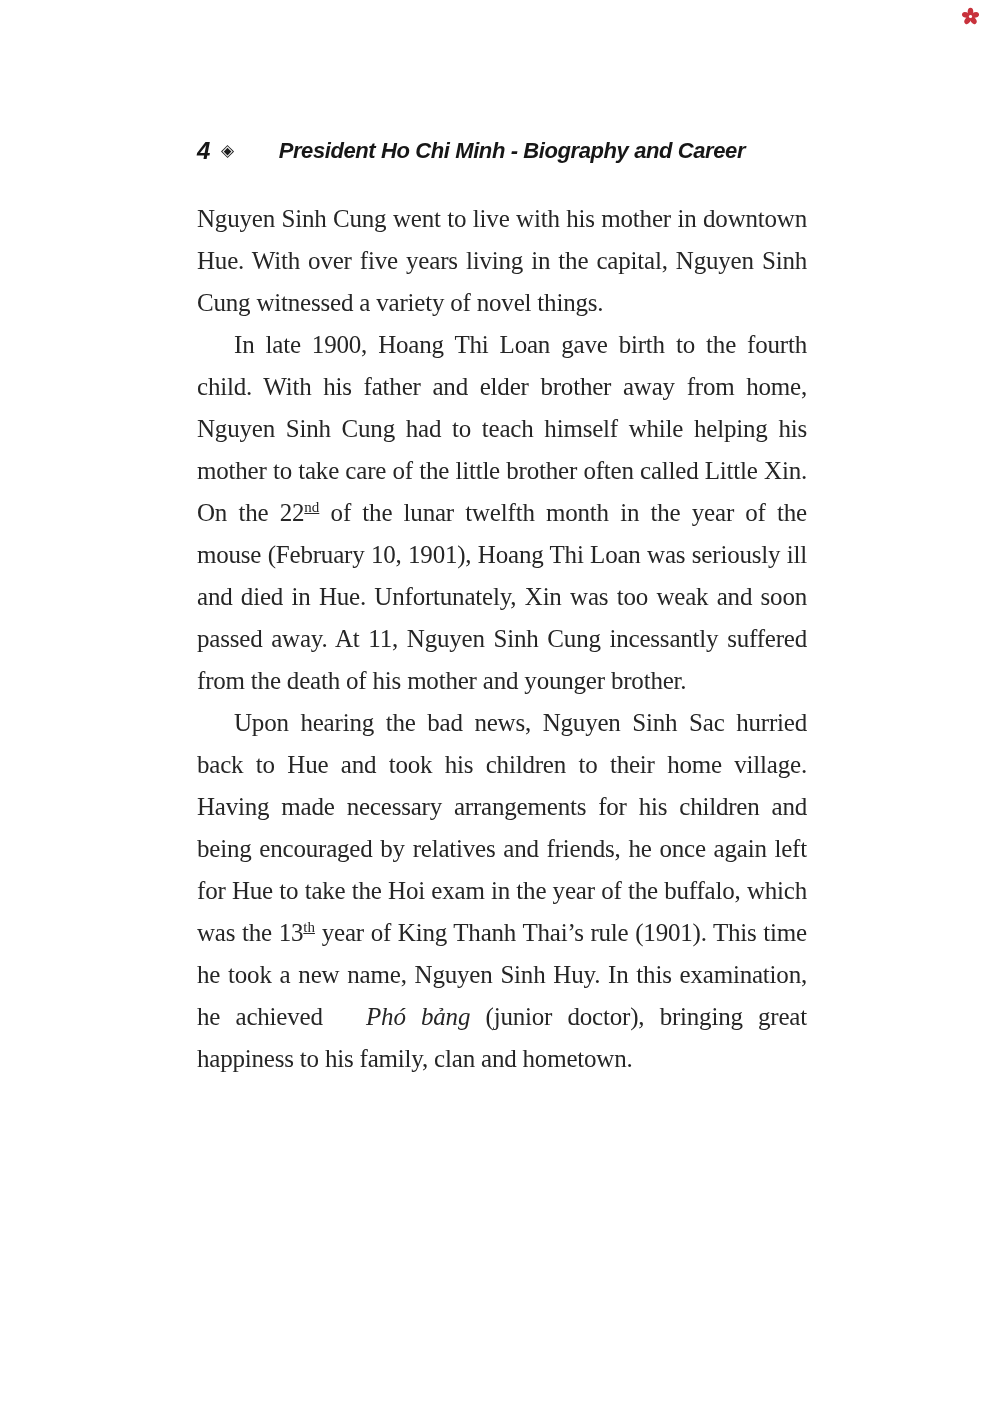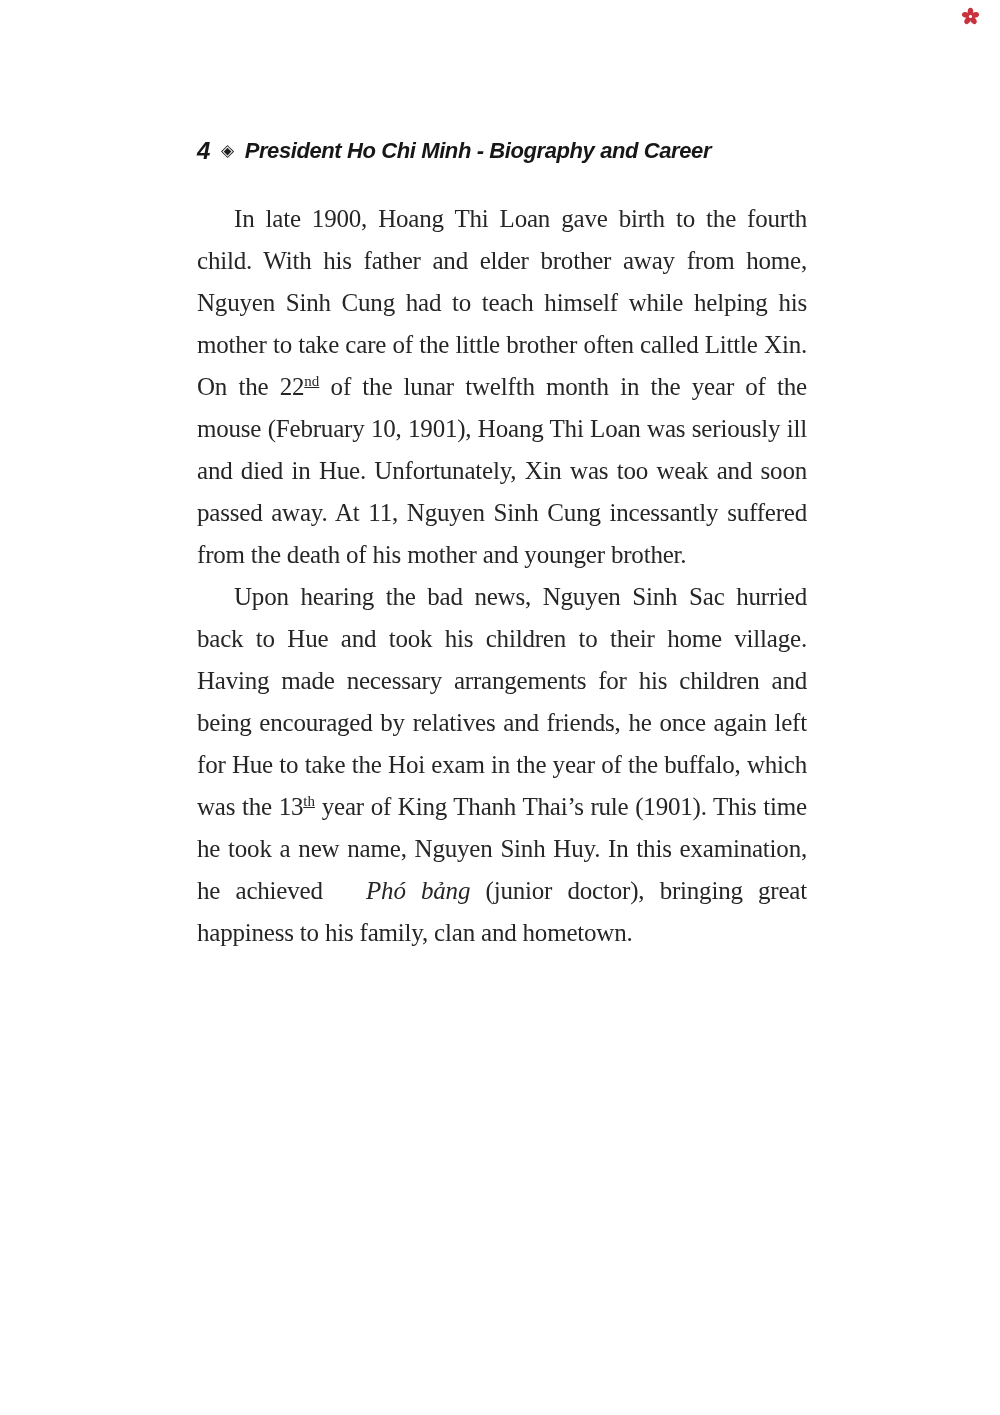--- a/index.html
+++ b/index.html
@@ -39,21 +39,21 @@
   .page-number { font-size: 24px; }
 
   .diamond-icon {
     font-style: normal;
     font-weight: 400;
     font-size: 17px;
     color: #1c1c1c;
     transform: translateY(-1px);
   }
 
-  .header-title { font-size: 22px; }
+  .header-title { font-size: 22px; margin-left: 34px; }
 
   .body-text {
     position: absolute;
     left: 197px;
     top: 198px;
     width: 610px;
     font-family: "Liberation Serif", serif;
     font-size: 25px;
     line-height: 42px;
     letter-spacing: -0.2px;
@@ -90,17 +90,18 @@
     <circle cx="12" cy="12" r="2" fill="#ffffff"></circle>
   </svg>
 
   <div class="page-header">
     <span class="page-number">4</span>
     <span class="diamond-icon">◈</span>
     <span class="header-title">President Ho Chi Minh - Biography and Career</span>
   </div>
 
   <div class="body-text">
+      <p class="body-paragraph"><span>Nguyen Sinh Cung went to live with his mother in downtown Hue. With over five years living in the capital, Nguyen Sinh Cung witnessed a variety of novel things.</span></p>
       <p class="body-paragraph indent"><span>In late 1900, Hoang Thi Loan gave birth to the fourth child. With his father and elder brother away from home, Nguyen Sinh Cung had to teach himself while helping his mother to take care of the little brother often called Little Xin. On the 22</span><sup>nd</sup><span> of the lunar twelfth month in the year of the mouse (February 10, 1901), Hoang Thi Loan was seriously ill and died in Hue. Unfortunately, Xin was too weak and soon passed away. At 11, Nguyen Sinh Cung incessantly suffered from the death of his mother and younger brother.</span></p>
       <p class="body-paragraph indent"><span>Upon hearing the bad news, Nguyen Sinh Sac hurried back to Hue and took his children to their home village. Having made necessary arrangements for his children and being encouraged by relatives and friends, he once again left for Hue to take the Hoi exam in the year of the buffalo, which was the 13</span><sup>th</sup><span> year of King Thanh Thai’s rule (1901). This time he took a new name, Nguyen Sinh Huy. In this examination, he achieved </span><span class="italic">Phó bảng</span><span> (junior doctor), bringing great happiness to his family, clan and hometown.</span></p>
     </div>
 
 </div>
 
 </body></html>

